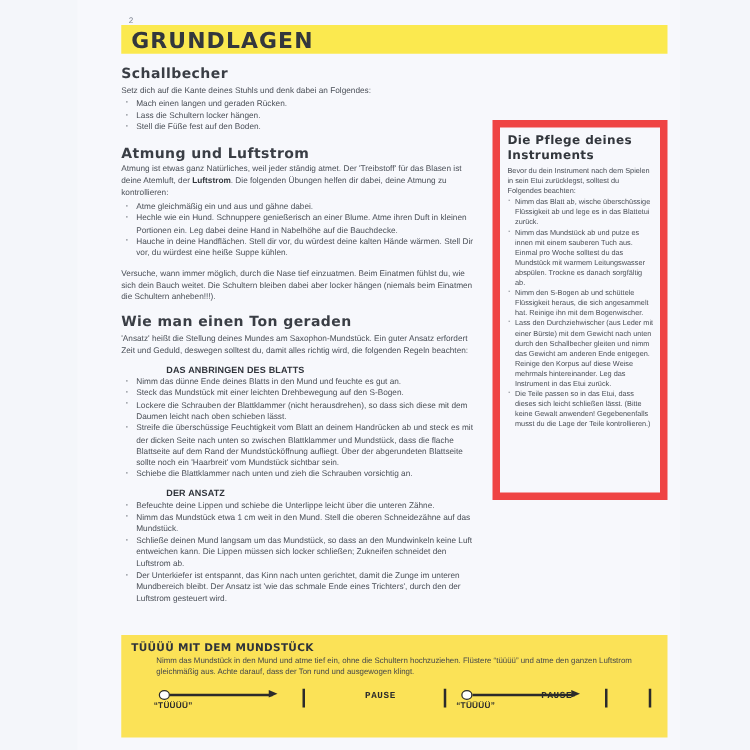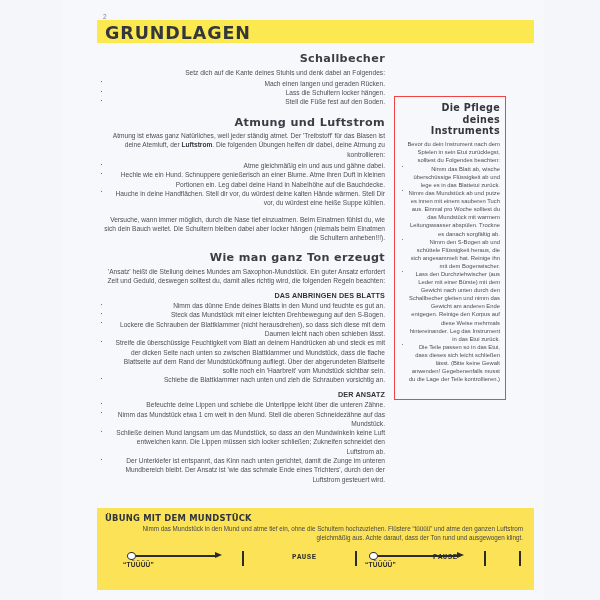--- a/index.html
+++ b/index.html
@@ -13,21 +13,20 @@
     overflow: hidden;
     font-family: "Liberation Sans", sans-serif;
     color: #3b3f46;
   }
   .page {
     position: absolute;
     left: 0; top: 0;
     width: 600px;
     height: 600px;
     background: #f4f6fa;
-    text-align: right;
   }
   .sheet {
     position: absolute;
     left: 62px;
     top: 0px;
     width: 482px;
     height: 600px;
     background: #f7f8fc;
   }
   .pagenum {
@@ -108,23 +107,23 @@
     color: #2f333a;
     letter-spacing: .15px;
     padding-left: 28px;
   }
   .gap { height: 5px; }
   
   .sidebox {
     position: absolute;
     left: 394px;
     top: 96px;
-    width: 112px;
+    width: 140px;
     height: 304px;
-    border: 1px solid #ef4444;
+    border: 6px solid #ef4444;
     background: #f7f8fc;
     box-sizing: border-box;
     padding: 5px 5px 4px 6px;
   }
   .sidebox h2 {
     margin: 0 0 3px 0;
     font-size: 9.6px;
     font-weight: bold;
     color: #33373d;
     line-height: 11.5px;
@@ -263,21 +262,21 @@
     <h2 class="sec sp">Atmung und Luftstrom</h2>
     <p class="body"><span>Atmung ist etwas ganz Natürliches, weil jeder ständig atmet. Der 'Treibstoff' für das Blasen ist deine Atemluft, der </span><b>Luftstrom</b><span>. Die folgenden Übungen helfen dir dabei, deine Atmung zu kontrollieren:</span></p>
     <ul class="bul">
       <li>Atme gleichmäßig ein und aus und gähne dabei.</li>
       <li>Hechle wie ein Hund. Schnuppere genießerisch an einer Blume. Atme ihren Duft in kleinen Portionen ein. Leg dabei deine Hand in Nabelhöhe auf die Bauchdecke.</li>
       <li>Hauche in deine Handflächen. Stell dir vor, du würdest deine kalten Hände wärmen. Stell Dir vor, du würdest eine heiße Suppe kühlen.</li>
     </ul>
     <div class="gap"></div>
     <p class="body">Versuche, wann immer möglich, durch die Nase tief einzuatmen. Beim Einatmen fühlst du, wie sich dein Bauch weitet. Die Schultern bleiben dabei aber locker hängen (niemals beim Einatmen die Schultern anheben!!!).</p>
 
-    <h2 class="sec sp">Wie man ganz Ton erzeugt</h2>
+    <h2 class="sec sp">Wie man einen Ton geraden</h2>
     <p class="body">'Ansatz' heißt die Stellung deines Mundes am Saxophon-Mundstück. Ein guter Ansatz erfordert Zeit und Geduld, deswegen solltest du, damit alles richtig wird, die folgenden Regeln beachten:</p>
 
     <h3 class="sub">DAS ANBRINGEN DES BLATTS</h3>
     <ul class="bul">
       <li>Nimm das dünne Ende deines Blatts in den Mund und feuchte es gut an.</li>
       <li>Steck das Mundstück mit einer leichten Drehbewegung auf den S-Bogen.</li>
       <li>Lockere die Schrauben der Blattklammer (nicht herausdrehen), so dass sich diese mit dem Daumen leicht nach oben schieben lässt.</li>
       <li>Streife die überschüssige Feuchtigkeit vom Blatt an deinem Handrücken ab und steck es mit der dicken Seite nach unten so zwischen Blattklammer und Mundstück, dass die flache Blattseite auf dem Rand der Mundstücköffnung aufliegt. Über der abgerundeten Blattseite sollte noch ein 'Haarbreit' vom Mundstück sichtbar sein.</li>
       <li>Schiebe die Blattklammer nach unten und zieh die Schrauben vorsichtig an.</li>
     </ul>
@@ -297,21 +296,21 @@
     <ul>
       <li>Nimm das Blatt ab, wische überschüssige Flüssigkeit ab und lege es in das Blattetui zurück.</li>
       <li>Nimm das Mundstück ab und putze es innen mit einem sauberen Tuch aus. Einmal pro Woche solltest du das Mundstück mit warmem Leitungswasser abspülen. Trockne es danach sorgfältig ab.</li>
       <li>Nimm den S-Bogen ab und schüttele Flüssigkeit heraus, die sich angesammelt hat. Reinige ihn mit dem Bogenwischer.</li>
       <li>Lass den Durchziehwischer (aus Leder mit einer Bürste) mit dem Gewicht nach unten durch den Schallbecher gleiten und nimm das Gewicht am anderen Ende entgegen. Reinige den Korpus auf diese Weise mehrmals hintereinander. Leg das Instrument in das Etui zurück.</li>
       <li>Die Teile passen so in das Etui, dass dieses sich leicht schließen lässt. (Bitte keine Gewalt anwenden! Gegebenenfalls musst du die Lage der Teile kontrollieren.)</li>
     </ul>
   </div>
 
   <div class="exbox">
-    <div class="ex-title">ÜBUNG MIT DEM MUNDSTÜCK</div>
+    <div class="ex-title">TÜÜÜÜ MIT DEM MUNDSTÜCK</div>
     <div class="ex-desc">Nimm das Mundstück in den Mund und atme tief ein, ohne die Schultern hochzuziehen. Flüstere “tüüüü” und atme den ganzen Luftstrom gleichmäßig aus. Achte darauf, dass der Ton rund und ausgewogen klingt.</div>
 
     <div class="notation">
 
       <div class="note-group" style="left:30px; top:4px;">
         <div class="note-head" style="left:0px; top:0px;"></div>
         <div class="note-stem" style="left:9px; top:3.2px; width:82px;"></div>
         <div class="arrowhead" style="left:88px; top:0.4px;"></div>
         <div class="tu-label" style="left:-4px; top:9px;">“TÜÜÜÜ”</div>
       </div>

